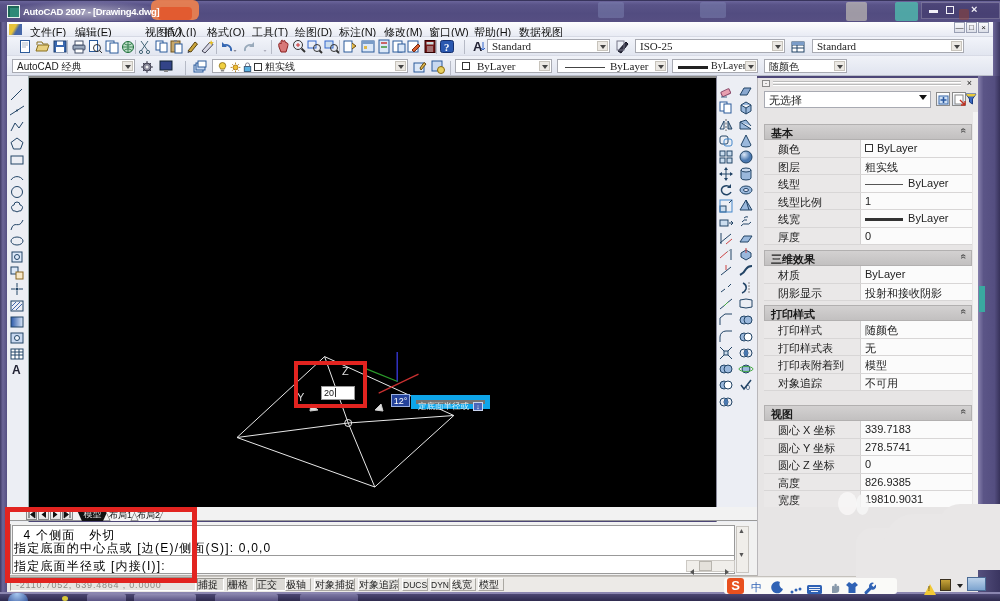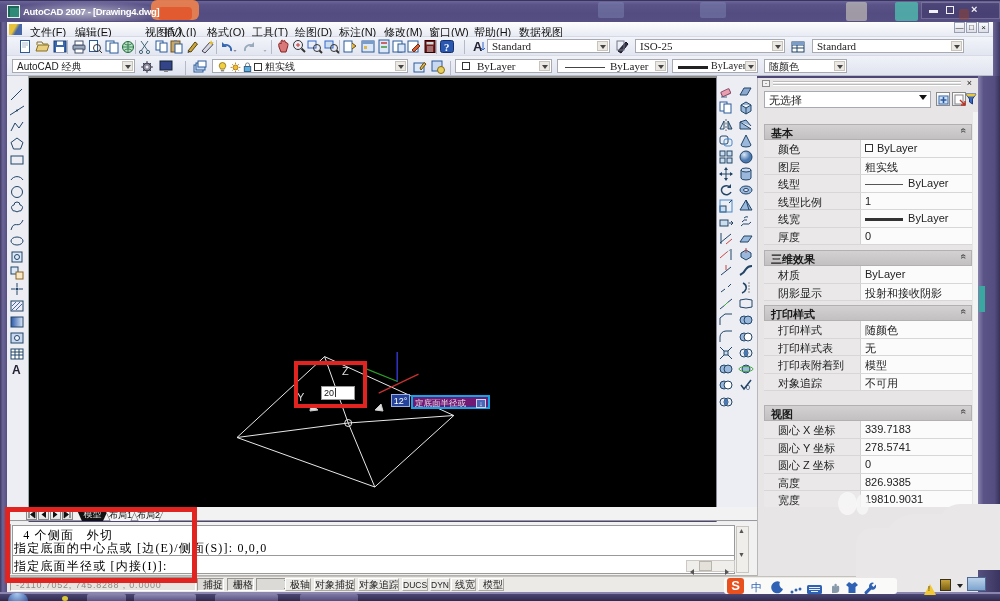--- a/index.html
+++ b/index.html
@@ -51,24 +51,24 @@
 .pval{position:absolute;left:101px;top:2px;white-space:nowrap;}
 .pcell{position:absolute;left:96px;top:0;width:112px;height:100%;background:#fbfbfb;border-left:1px solid #d2d0d0;}
 .csq{display:inline-block;width:8px;height:8px;border:1px solid #333;background:#fff;margin-right:4px;}
 .lt1{display:inline-block;width:38px;height:1px;background:#555;vertical-align:middle;margin-right:2px;}
 .lt2{display:inline-block;width:38px;height:3px;background:#333;vertical-align:middle;margin-right:2px;}
 .palbtn{width:14px;height:14px;border:1px solid #8a8a8a;background:linear-gradient(#fefefe,#dfe6f2);}
 
 #tabsrow{left:7px;top:507px;width:993px;height:14px;background:#f2f2f2;border-bottom:1px solid #999;}
 #cmdgap{left:7px;top:522px;width:993px;height:9px;background:#f1f1f1;}
 #cmdwin{left:7px;top:531px;width:993px;height:45px;background:#f1f1f1;border-bottom:1px solid #b5b2ae;}
-.cmdtext{font-family:Liberation Serif, serif;font-size:12px;color:#000;letter-spacing:1.2px;}
+.cmdtext{font-family:Liberation Sans, sans-serif;font-size:12px;color:#000;letter-spacing:1.2px;}
 #statusbar{left:0px;top:576px;width:1000px;height:16px;background:#eceae7;border-top:1px solid #c5c2bd;}
 .sbtn{top:578px;height:13px;line-height:12px;background:#edebe8;border:1px solid #aaa8a2;
- border-top-color:#fff;border-left-color:#fff;font-size:10px;color:#222;text-align:right;overflow:hidden;white-space:nowrap;}
+ border-top-color:#fff;border-left-color:#fff;font-size:10px;color:#222;text-align:left;overflow:hidden;white-space:nowrap;}
 .sunk{background:#dcdad6;border:1px solid #989690;border-bottom-color:#fff;border-right-color:#fff;}
 #taskbar{left:0px;top:592px;width:1000px;height:9px;background:linear-gradient(#55507e,#2e2a4e);}
 .navbtn{top:509px;width:11px;height:11px;background:linear-gradient(#fcfcfc,#e2e2e2);border:1px solid #888;
  font-size:5px;line-height:9px;text-align:center;color:#111;}
 .trap{top:508px;height:13px;color:#111;
  font-size:9px;line-height:12px;text-align:center;
  clip-path:polygon(0 0,100% 0,82% 100%,18% 100%);}
 .trapi{position:absolute;left:1px;top:1px;right:1px;bottom:0;background:#f4f4f4;
  clip-path:polygon(0 0,100% 0,82% 100%,18% 100%);}
 .sarr{font-size:7px;color:#555;}
@@ -184,21 +184,21 @@
   <text x="268" y="323">Y</text>
   </g>
  <g fill="none" stroke="#ccc" stroke-width="1">
   <path d="M282 326 l7 6 l-8 1 Z" fill="#ddd"></path>
   <path d="M346 332 l6 -6 l2 7 Z" fill="#ddd"></path>
  </g>
 </svg>
 <div class="abs redrect" style="left:265px;top:283px;width:73px;height:47px;"></div>
 <div class="abs" style="left:292px;top:308px;width:34px;height:14px;background:#fff;border:1px solid #999;color:#111;font-size:9px;line-height:13px;padding-left:2px;">20<span style="display:inline-block;width:1px;height:9px;background:#333;vertical-align:-1px;margin-left:1px;"></span></div>
 <div class="abs" style="left:362px;top:316px;width:19px;height:13px;background:#24429a;border:1px solid #9ab0e0;color:#fff;font-size:9px;line-height:12px;text-align:center;">12°</div>
-<div class="abs" style="left:382px;top:317px;width:79px;height:14px;background:#701a75;border:2px solid #0ea5e9;color:rgba(255,255,255,.85);font-size:8.5px;padding-left:2px;line-height:13px;">定底面半径或<span style="position:absolute;right:2px;top:2px;width:10px;height:9px;background:#4a66b8;border:1px solid #c8d4f0;font-size:7px;line-height:8px;text-align:center;color:#fff;">↓</span></div>
+<div class="abs" style="left:382px;top:317px;width:79px;height:14px;background:#737373;border:5px solid #0ea5e9;color:rgba(255,255,255,.85);font-size:8.5px;padding-left:2px;line-height:13px;">定底面半径或<span style="position:absolute;right:2px;top:2px;width:10px;height:9px;background:#4a66b8;border:1px solid #c8d4f0;font-size:7px;line-height:8px;text-align:center;color:#fff;">↓</span></div>
 </div>
 
 <div class="abs" id="palette"></div>
 
 <div class="abs" style="left:762px;top:80px;width:8px;height:7px;background:#f2f0f0;border:1px solid #888;font-size:6px;line-height:4px;text-align:center;color:#333;">-</div>
 <div class="abs" style="left:773px;top:81px;width:188px;height:2px;border-top:1px solid #bbb;border-bottom:1px solid #fff;"></div>
 <div class="abs" style="left:773px;top:84px;width:188px;height:2px;border-top:1px solid #bbb;border-bottom:1px solid #fff;"></div>
 <div class="abs" style="left:965px;top:79px;width:9px;height:9px;font-size:9px;line-height:8px;color:#222;text-align:center;">×</div>
 
 <div class="abs combo" style="left:764px;top:91px;width:167px;height:17px;font-family:'Liberation Sans';font-size:11px;">
@@ -348,21 +348,21 @@
  <div class="abs" style="left:681px;top:31px;"><svg width="8" height="8">
           <path d="M6 1 L2 4 L6 7 Z" fill="#555"></path>
         </svg></div>
  <div class="abs" style="left:692px;top:30px;width:13px;height:10px;background:#e4e1db;border:1px solid #b8b5ae;"></div>
  <div class="abs" style="left:716px;top:31px;"><svg width="8" height="8">
           <path d="M2 1 L6 4 L2 7 Z" fill="#555"></path>
         </svg></div>
 </div>
 <div class="abs" id="statusbar"></div>
 <div class="abs" style="left:10px;top:577px;width:186px;height:14px;border:1px solid #9a9792;border-bottom-color:#fff;border-right-color:#fff;background:#e8e5e1;"></div>
-<div class="abs" style="left:16px;top:580px;font-size:9px;color:#8a8780;letter-spacing:.8px;" id="coords">-2110.7052, 745.8288 , 0.0000</div>
+<div class="abs" style="left:16px;top:580px;font-size:9px;color:#8a8780;letter-spacing:.8px;" id="coords">-2110.7052, 639.4864 , 0.0000</div>
 <div class="abs sbtn sunk" style="left:197px;width:27px;">捕捉</div>
 <div class="abs sbtn sunk" style="left:227px;width:27px;">栅格</div>
 <div class="abs sbtn sunk" style="left:256px;width:49px;">正交</div>
 <div class="abs sbtn" style="left:285px;width:26px;">极轴</div>
 <div class="abs sbtn" style="left:314px;width:41px;">对象捕捉</div>
 <div class="abs sbtn" style="left:358px;width:41px;">对象追踪</div>
 <div class="abs sbtn" style="left:402px;width:26px;font-size:8.5px;">DUCS</div>
 <div class="abs sbtn" style="left:430px;width:20px;font-size:8.5px;">DYN</div>
 <div class="abs sbtn" style="left:451px;width:25px;">线宽</div>
 <div class="abs sbtn" style="left:478px;width:26px;">模型</div>

